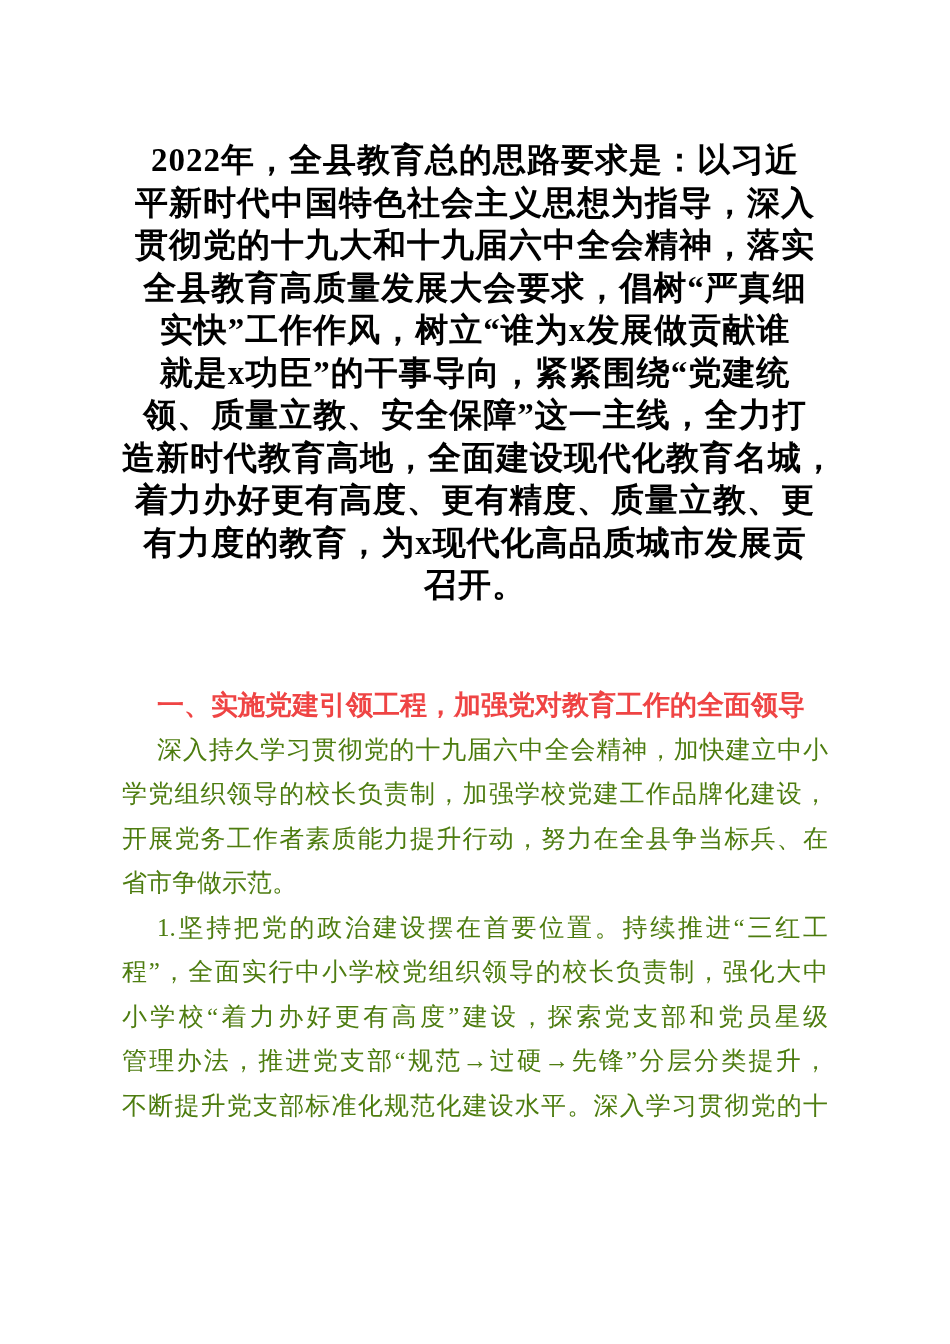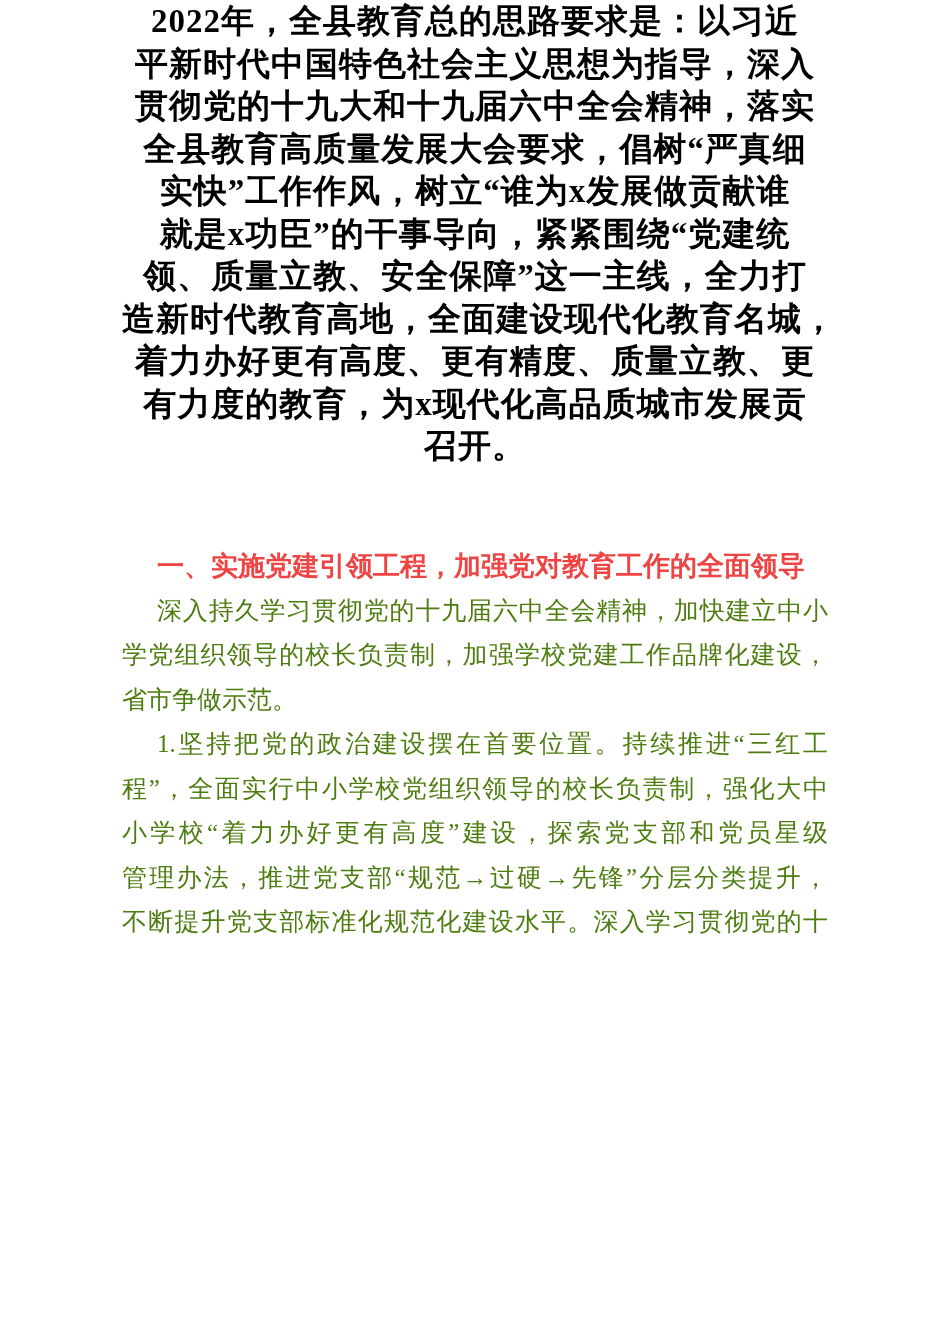--- a/index.html
+++ b/index.html
@@ -15,20 +15,21 @@
     background: #ffffff;
     overflow: hidden;
     font-family: "Liberation Serif", "DejaVu Serif", serif;
   }
   .content {
     padding: 0 122px;
     width: 706px;
   }
   
   .intro {
+    padding-top: 139px;
     color: #000000;
     font-weight: 700;
     font-size: 33px;
     line-height: 42.5px;
     letter-spacing: 1px;
   }
   .intro-line {
     text-align: center;
     white-space: nowrap;
   }
@@ -80,20 +81,21 @@
       <div class="intro-line">着力办好更有高度、更有精度、质量立教、更</div>
       <div class="intro-line">有力度的教育，为x现代化高品质城市发展贡</div>
       <div class="intro-line">召开。</div>
     </div>
 
     <h2 class="heading">一、实施党建引领工程，加强党对教育工作的全面领导</h2>
 
     <div class="para">
       <div class="body-line indent">深入持久学习贯彻党的十九届六中全会精神，加快建立中小</div>
       <div class="body-line">学党组织领导的校长负责制，加强学校党建工作品牌化建设，</div>
+      <div class="body-line">开展党务工作者素质能力提升行动，努力在全县争当标兵、在</div>
       <div class="body-line last">省市争做示范。</div>
     </div>
 
     <div class="para">
       <div class="body-line indent">1.坚持把党的政治建设摆在首要位置。持续推进“三红工</div>
       <div class="body-line">程”，全面实行中小学校党组织领导的校长负责制，强化大中</div>
       <div class="body-line">小学校“着力办好更有高度”建设，探索党支部和党员星级</div>
       <div class="body-line">管理办法，推进党支部“规范→过硬→先锋”分层分类提升，</div>
       <div class="body-line">不断提升党支部标准化规范化建设水平。深入学习贯彻党的十</div>
     </div>

